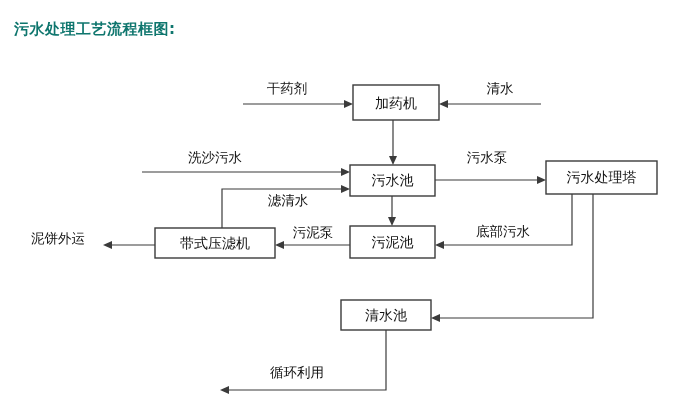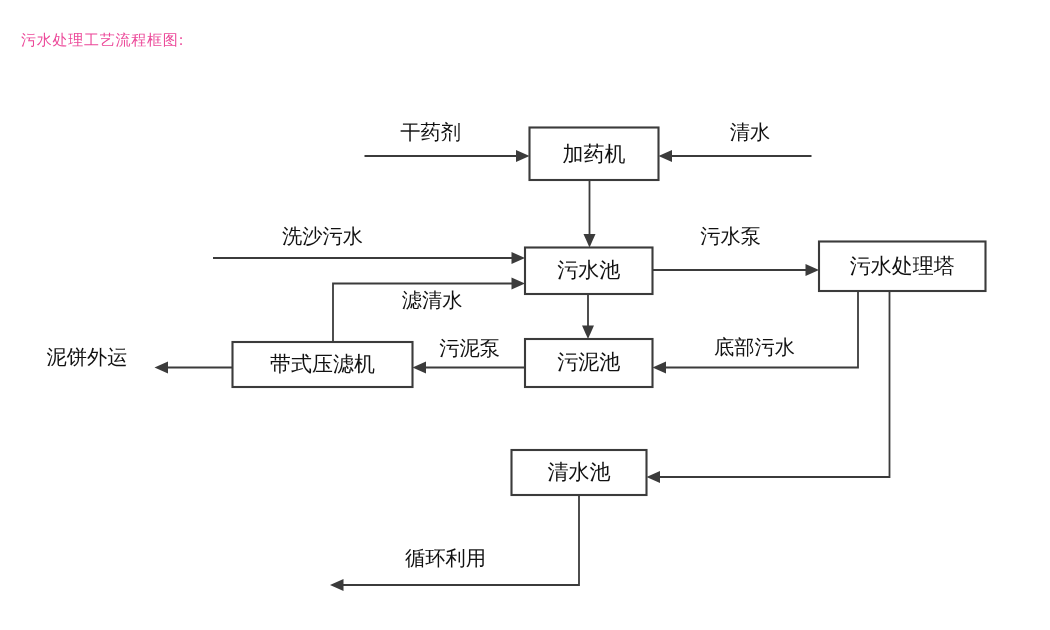--- a/index.html
+++ b/index.html
@@ -12,23 +12,23 @@
     width: 700px;
     height: 420px;
     background: #ffffff;
     overflow: hidden;
     font-family: "DejaVu Sans", "Liberation Sans", sans-serif;
   }
   #title {
     position: absolute;
     left: 14px;
     top: 20px;
-    font-size: 10px;
-    font-weight: normal;
-    color: #ec4899;
+    font-size: 15px;
+    font-weight: bold;
+    color: #0f766e;
     letter-spacing: 0.5px;
     white-space: nowrap;
   }
   svg#flow {
     position: absolute;
     left: 0;
     top: 0;
     width: 700px;
     height: 420px;
   }

